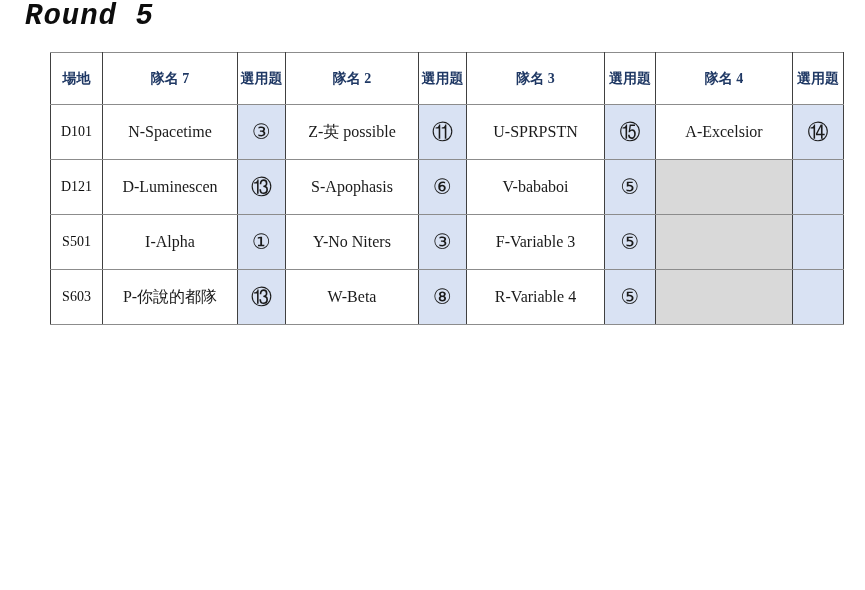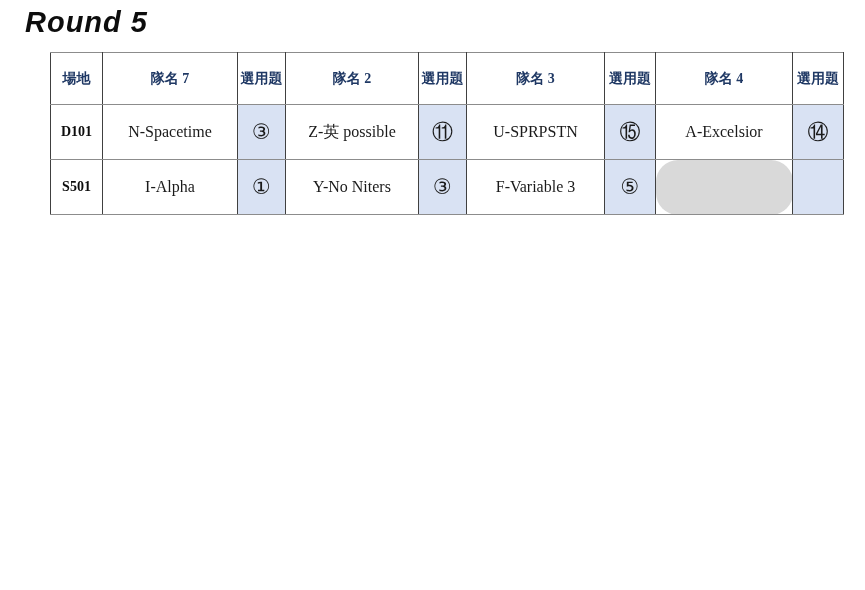--- a/index.html
+++ b/index.html
@@ -12,22 +12,22 @@
     font-family: "Liberation Serif", serif;
   }
   .page {
     position: relative;
     width: 865px;
     height: 590px;
   }
   .title {
     position: absolute;
     left: 25px;
-    top: 6px;
-    font-family: Liberation Sans, sans-serif;
+    top: 0;
+    font-family: Liberation Mono, monospace;
     font-weight: bold;
     font-style: italic;
     font-size: 29px;
     color: #0d0d0d;
     letter-spacing: 1px;
   }
   table.schedule {
     position: absolute;
     left: 50px;
     top: 52px;
@@ -58,29 +58,28 @@
   .col-venue { width: 52px; }
   .col-team1 { width: 135px; }
   .col-q1    { width: 48px; }
   .col-team2 { width: 133px; }
   .col-q2    { width: 48px; }
   .col-team3 { width: 138px; }
   .col-q3    { width: 51px; }
   .col-team4 { width: 137px; }
   .col-q4    { width: 51px; }
   td.venue {
-    font-weight: bold;
+    font-weight: normal;
     font-size: 14px;
     color: #0d0d0d;
   }
   td.team {
     font-size: 16px;
     color: #1a1a1a;
     background: #ffffff;
-    border-radius: 22px;
   }
   td.qcell {
     background: #D9E2F3;
     font-family: "DejaVu Sans", sans-serif;
     font-size: 21px;
     color: #1a1a1a;
   }
   td.gray { background: #D9D9D9; }
 </style>
 </head>
@@ -120,25 +119,47 @@
         <td class="team">N-Spacetime</td>
         <td class="qcell">③</td>
         <td class="team">Z-英 possible</td>
         <td class="qcell">⑪</td>
         <td class="team">U-SPRPSTN</td>
         <td class="qcell">⑮</td>
         <td class="team">A-Excelsior</td>
         <td class="qcell">⑭</td>
       </tr>
       <tr>
+        <td class="venue">D121</td>
+        <td class="team">D-Luminescen</td>
+        <td class="qcell">⑬</td>
+        <td class="team">S-Apophasis</td>
+        <td class="qcell">⑥</td>
+        <td class="team">V-bababoi</td>
+        <td class="qcell">⑤</td>
+        <td class="team gray"></td>
+        <td class="qcell"></td>
+      </tr>
+      <tr>
         <td class="venue">S501</td>
         <td class="team">I-Alpha</td>
         <td class="qcell">①</td>
         <td class="team">Y-No Niters</td>
         <td class="qcell">③</td>
         <td class="team">F-Variable 3</td>
         <td class="qcell">⑤</td>
         <td class="team gray"></td>
         <td class="qcell"></td>
       </tr>
+      <tr>
+        <td class="venue">S603</td>
+        <td class="team">P-你說的都隊</td>
+        <td class="qcell">⑬</td>
+        <td class="team">W-Beta</td>
+        <td class="qcell">⑧</td>
+        <td class="team">R-Variable 4</td>
+        <td class="qcell">⑤</td>
+        <td class="team gray"></td>
+        <td class="qcell"></td>
+      </tr>
     </tbody>
   </table>
 </div>
 
 </body></html>

